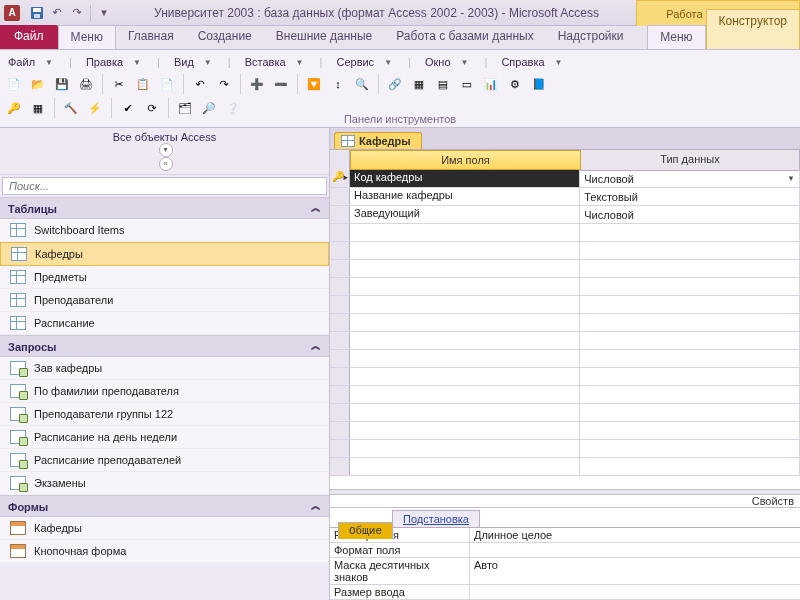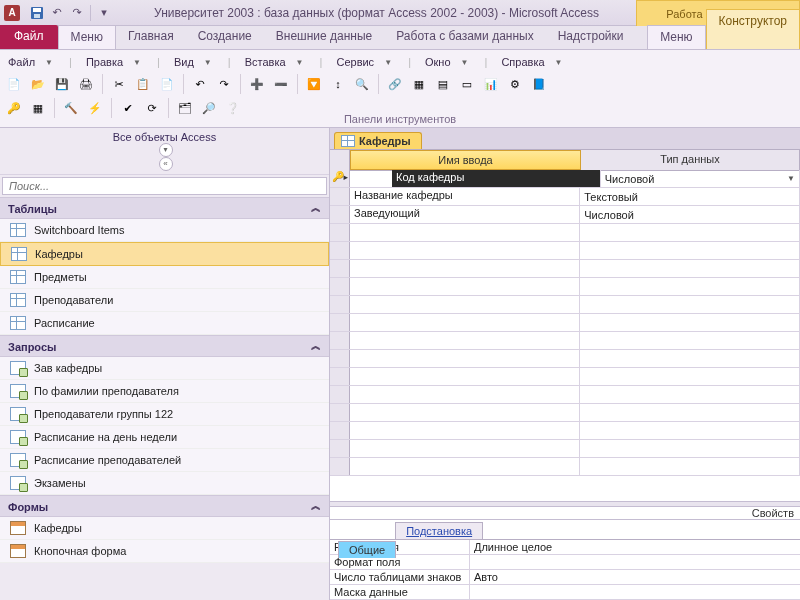--- a/index.html
+++ b/index.html
@@ -69,31 +69,31 @@
   .gh.name { flex: 1.05; background: linear-gradient(#ffe999,#ffd760); border:1px solid #d4a030; }
   .gh.type { flex: 1; }
 
   .grid-rows { position: absolute; top: 20px; left:0; right:0; bottom:0; overflow:hidden; }
   .grow { display: flex; height: 18px; border-bottom: 1px solid #d9d2e2; }
   .gcell-sel { width: 20px; background: #e9e4ee; border-right: 1px solid #b7aec4; position: relative; }
   .gcell-sel.pk::after { content: "🔑"; font-size: 10px; position: absolute; left: 2px; top: 1px; }
   .gcell-sel.cur::before { content: "▸"; font-size: 9px; color: #333; position: absolute; right: 1px; top: 2px; }
   .gcell { border-right: 1px solid #d9d2e2; padding: 1px 4px; color: #222; }
   .gcell.name { flex: 1.05; }
-  .gcell.name.editing { background:#2a2a2a; color:#fff;margin-left:42px; }
+  .gcell.name.editing { background:#2a2a2a; color:#fff; }
   .gcell.type { flex: 1; display:flex; align-items:center; }
   .dd-caret { margin-left:auto; font-size:8px; color:#555; }
 
   
   .prop-split { height: 6px; background: #e9e4ee; border-top: 1px solid #c5bdd2; border-bottom: 1px solid #c5bdd2; }
   .prop-title { text-align: right; padding: 0 6px; color: #333; font-size: 11px; background:#fff; }
   .prop-area { border-top: 1px solid #c5bdd2; }
   .prop-tabs { display: flex; padding: 2px 0 0 8px; background:#fff; }
   .ptab { padding: 2px 10px; border: 1px solid #b7aec4; border-bottom: none; background: #eee9f2; color:#333; margin-right:-1px; }
-  .ptab.active { background: #7dd3fc; font-weight: normal; position: relative; top: 19px; }
+  .ptab.active { background: #eab308; font-weight: normal; position: relative; top: 12px; font-family: Liberation Mono, monospace; }
   .ptab.sub { text-decoration: underline; color: #2a4ab0; }
   .prop-body { border-top: 1px solid #b7aec4; }
   .prow { display: flex; border-bottom: 1px solid #d9d2e2; }
   .plabel { width: 140px; padding: 1px 4px; background: #fff; border-right: 1px solid #d9d2e2; color: #222; }
   .pval { flex: 1; padding: 1px 4px; color: #222; }
 
   svg { display: block; }
 </style>
 </head>
 <body>
@@ -282,21 +282,21 @@
     <div class="doc-tabs">
       <div class="doc-tab">
         <span class="obj-ico table"></span>
         <span>Кафедры</span>
       </div>
     </div>
 
     <div class="design-grid">
       <div class="grid-header">
         <div class="gh sel"></div>
-        <div class="gh name">Имя ввода</div>
+        <div class="gh name">Имя поля</div>
         <div class="gh type">Тип данных</div>
       </div>
       <div class="grid-rows" id="grid-rows">
           <div class="grow">
             <div class="gcell-sel pk cur"></div>
             <div class="gcell name editing">Код кафедры</div>
             <div class="gcell type">
               <span>Числовой</span>
               <span class="dd-caret">▼</span>
             </div>
@@ -398,23 +398,23 @@
       <div class="prop-body" id="prop-body">
           <div class="prow">
             <div class="plabel">Размер поля</div>
             <div class="pval">Длинное целое</div>
           </div>
           <div class="prow">
             <div class="plabel">Формат поля</div>
             <div class="pval"></div>
           </div>
           <div class="prow">
-            <div class="plabel">Число таблицами знаков</div>
+            <div class="plabel">Маска десятичных знаков</div>
             <div class="pval">Авто</div>
           </div>
           <div class="prow">
-            <div class="plabel">Маска данные</div>
+            <div class="plabel">Размер ввода</div>
             <div class="pval"></div>
           </div>
         </div>
     </div>
   </div>
 </div>
 
 </body></html>

